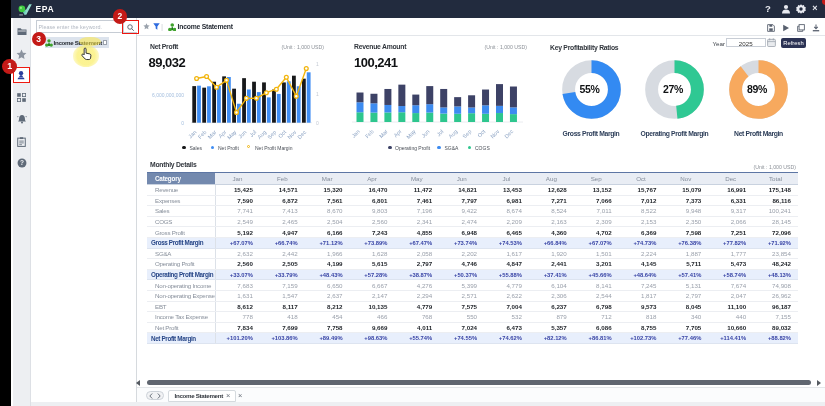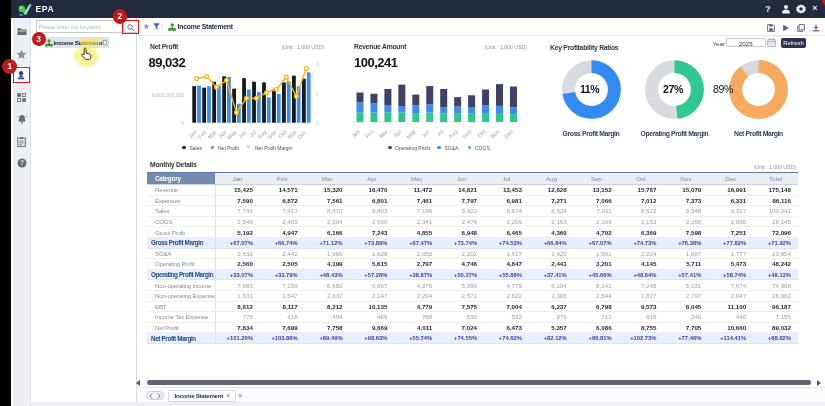--- a/index.html
+++ b/index.html
@@ -258,31 +258,31 @@
 <svg class="abs" style="left:766.5px;top:38.2px" width="9" height="9" viewBox="0 0 10 10">
 <rect x="0.7" y="1.5" width="8.6" height="8" rx="1" fill="#e9ebee" stroke="#9aa1ab" stroke-width="0.9"></rect>
 <path d="M3 0.4 V2.6 M7 0.4 V2.6" stroke="#9aa1ab" stroke-width="1"></path>
 <path d="M0.7 4 H9.3" stroke="#9aa1ab" stroke-width="0.8"></path>
     </svg>
 <div class="abs" style="left:781px;top:37.5px;width:25px;height:10.2px;background:#2b3254;border-radius:2px;color:#fff;font-size:5.8px;text-align:center;line-height:10.2px;">Refresh</div>
 <svg class="abs" style="left:561.5px;top:59.5px" width="59" height="59" viewBox="0 0 59 59">
       <circle cx="29.5" cy="29.5" r="22.90" fill="none" stroke="#d7dbe1" stroke-width="12.9"></circle>
       <circle cx="29.5" cy="29.5" r="22.90" fill="none" stroke="#338af2" stroke-width="12.9" stroke-dasharray="103.60 40.29" transform="rotate(-90 29.5 29.5)"></circle>
     </svg>
-<div class="abs" style="left:559.5px;top:83.2px;width:60px;text-align:center;font-size:10.5px;font-weight:bold;color:#101214;letter-spacing:-0.4px;">11%</div>
+<div class="abs" style="left:559.5px;top:83.2px;width:60px;text-align:center;font-size:10.5px;font-weight:bold;color:#101214;letter-spacing:-0.4px;">55%</div>
 <svg class="abs" style="left:645.0px;top:59.5px" width="59" height="59" viewBox="0 0 59 59">
       <circle cx="29.5" cy="29.5" r="22.90" fill="none" stroke="#d7dbe1" stroke-width="12.9"></circle>
       <circle cx="29.5" cy="29.5" r="22.90" fill="none" stroke="#2fc893" stroke-width="12.9" stroke-dasharray="69.06 74.82" transform="rotate(-90 29.5 29.5)"></circle>
     </svg>
 <div class="abs" style="left:643.0px;top:83.2px;width:60px;text-align:center;font-size:10.5px;font-weight:bold;color:#101214;letter-spacing:-0.4px;">27%</div>
 <svg class="abs" style="left:729.0px;top:59.5px" width="59" height="59" viewBox="0 0 59 59">
       <circle cx="29.5" cy="29.5" r="22.90" fill="none" stroke="#d7dbe1" stroke-width="12.9"></circle>
       <circle cx="29.5" cy="29.5" r="22.90" fill="none" stroke="#f7a95e" stroke-width="12.9" stroke-dasharray="128.06 15.83" transform="rotate(-90 29.5 29.5)"></circle>
     </svg>
-<div class="abs" style="left:693px;top:83.2px;width:60px;text-align:center;font-size:10.5px;font-weight:normal;color:#101214;letter-spacing:-0.4px;">89%</div>
+<div class="abs" style="left:727.0px;top:83.2px;width:60px;text-align:center;font-size:10.5px;font-weight:bold;color:#101214;letter-spacing:-0.4px;">89%</div>
 <div class="abs" style="left:531.0px;top:129.5px;width:120px;text-align:center;font-size:6.8px;font-weight:bold;color:#2d3e59;letter-spacing:-0.35px;">Gross Profit Margin</div>
 <div class="abs" style="left:614.5px;top:129.5px;width:120px;text-align:center;font-size:6.8px;font-weight:bold;color:#2d3e59;letter-spacing:-0.35px;">Operating Profit Margin</div>
 <div class="abs" style="left:698.5px;top:129.5px;width:120px;text-align:center;font-size:6.8px;font-weight:bold;color:#2d3e59;letter-spacing:-0.35px;">Net Profit Margin</div>
 <div class="abs" style="left:150px;top:161px;font-size:6.8px;font-weight:bold;color:#31363d;letter-spacing:-0.25px;">Monthly Details</div>
 <div class="abs" style="left:680px;top:163.5px;width:116px;text-align:right;font-size:5.2px;color:#8b9097;">(Unit : 1,000 USD)</div>
 <table class="abs" style="left:147px;top:172.2px;width:651px;border-collapse:collapse;table-layout:fixed;border-top:1.8px solid #5d76a4;">
       <colgroup>
         <col style="width:68px">
         <col style="width:44.85px">
         <col style="width:44.85px">

